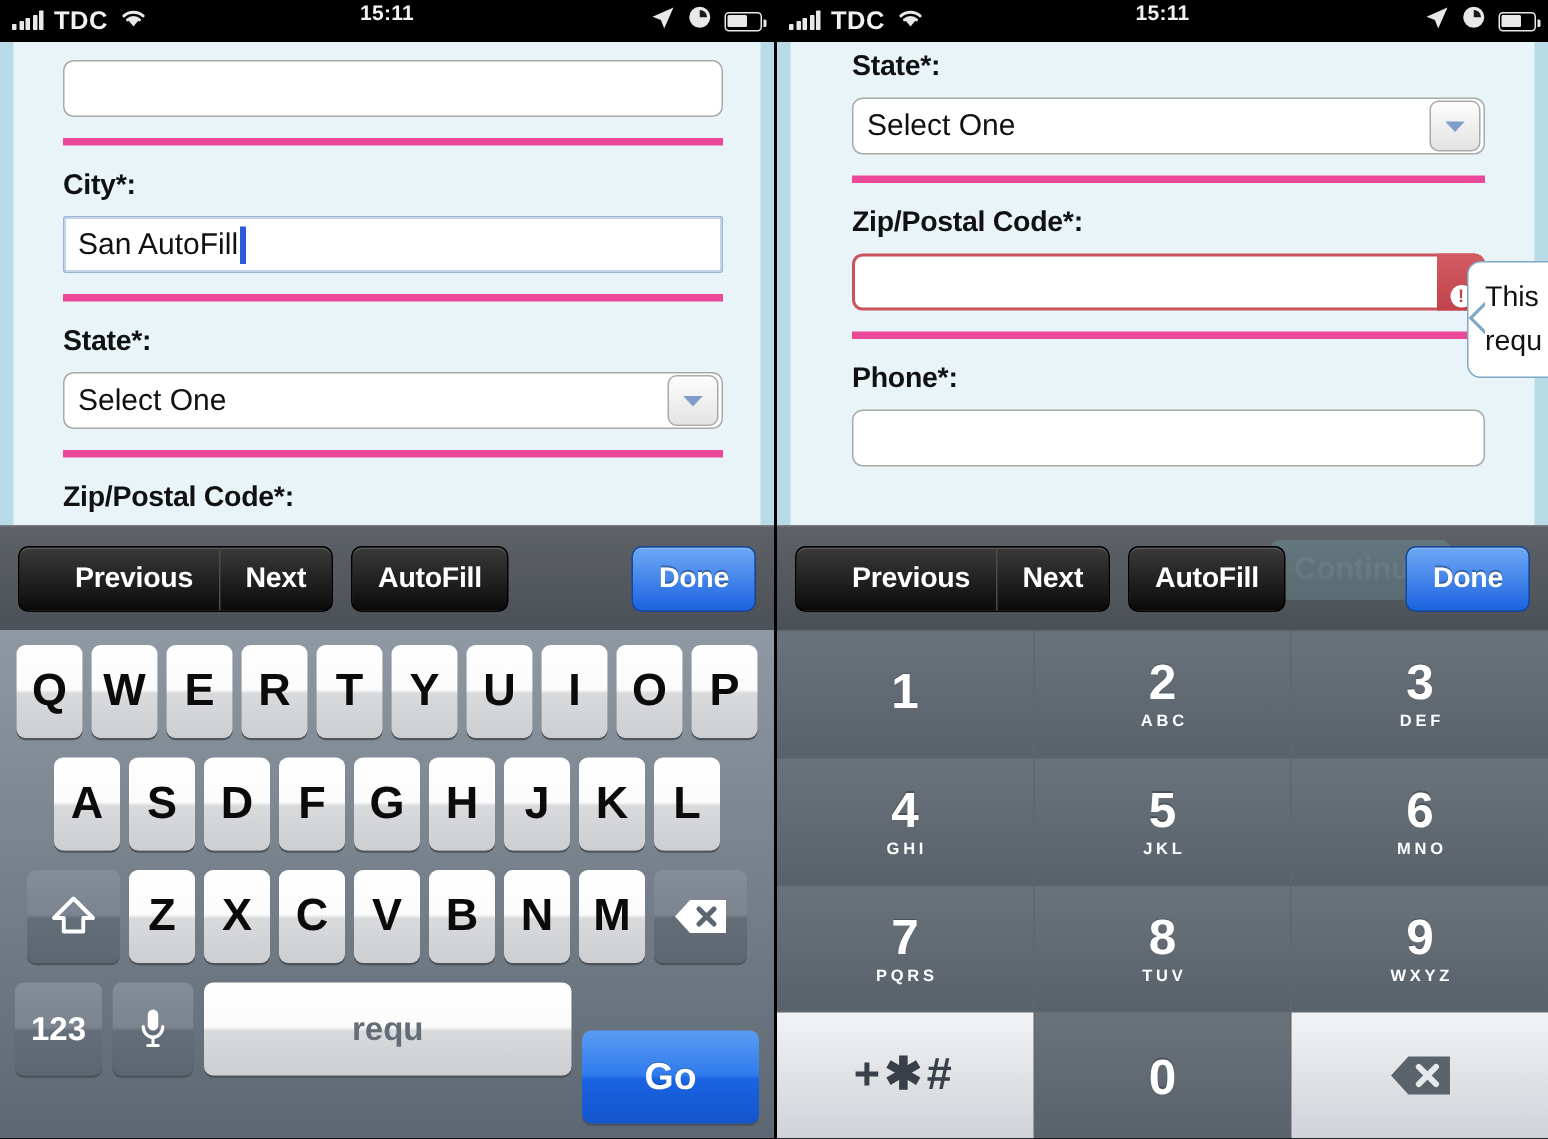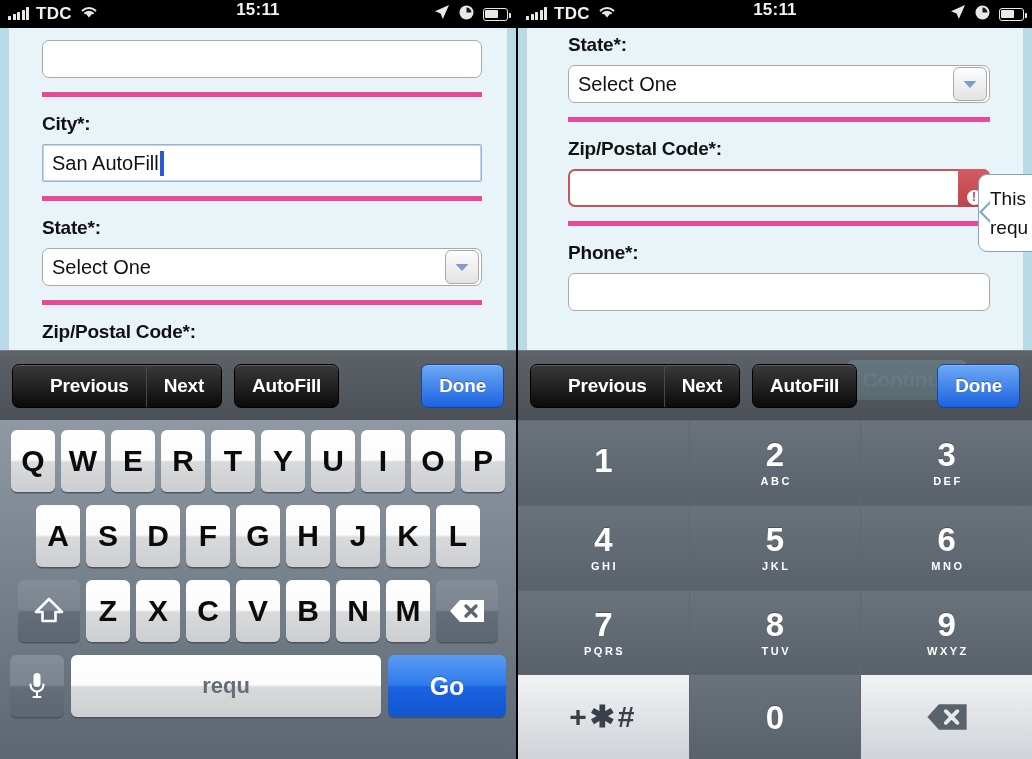--- a/index.html
+++ b/index.html
@@ -15,21 +15,21 @@
 
   
   .statusbar {
     position: relative; height: 28px; background: #000;
     display: flex; padding: 0 8px; color: #f2f2f2;
   }
   .sb-left { display:flex; align-items:center; gap:7px; }
   .sb-right { display:flex; align-items:center; gap:9px; margin-left:auto; }
   .sb-center {
     position:absolute; left:0; right:0; text-align:center;
-    font-size:17px; font-weight:bold; letter-spacing:0.2px; pointer-events:none;
+    font-size:14px; font-weight:bold; letter-spacing:0.2px; pointer-events:none;
   }
   .carrier { font-size:17px; font-weight:bold; letter-spacing:0.3px; }
   .bars { display:flex; align-items:flex-end; gap:1.5px; height:12px; }
   .bars i { display:block; width:3px; background:#e8e8e8; border-radius:0.5px; }
   .bars i:nth-child(1){height:4px}
   .bars i:nth-child(2){height:6px}
   .bars i:nth-child(3){height:8px}
   .bars i:nth-child(4){height:10px}
   .bars i:nth-child(5){height:13px}
   .batt {
@@ -166,20 +166,21 @@
   .key.dark {
     background: linear-gradient(#838d98 0%, #7b848f 48%, #646e79 52%, #5c6670 100%);
     color:#fff;
   }
   .key.wide { width:62px; }
   .key.space { flex:1; font-size:22px; color:#656d78; font-weight:bold; }
   .key.go {
     width:118px; font-size:25px; color:#fff;
     background: linear-gradient(#5a9cf2 0%, #2f7bec 48%, #1a63e2 52%, #1355cd 100%);
     text-shadow:0 -1px 0 rgba(0,0,0,.25);
+    margin-top:32px;
   }
   .key.num { width:58px; font-size:24px; }
   .key.mic { width:54px; }
   .key.bksp { width:62px; }
   .krow.r4 { gap:7px; padding: 0 7px; margin-bottom:4px; }
   .kglyph { display:block; }
 
   
   .numpad {
     height:339px; background:#5e6670;
@@ -326,20 +327,21 @@
         <div class="key">N</div>
         <div class="key">M</div>
         <div class="key dark bksp">
           <svg class="kglyph" width="38" height="26" viewBox="0 0 38 26">
               <path d="M12 2 L36 2 L36 24 L12 24 L2 13 Z" fill="#fff"></path>
               <path d="M18 8 L28 18 M28 8 L18 18" stroke="#5c6670" stroke-width="3.4" stroke-linecap="round"></path>
             </svg>
         </div>
       </div>
       <div class="krow r4">
+        <div class="key dark num" style="font-size:22px;">123</div>
         <div class="key dark mic">
           <svg class="kglyph" width="20" height="30" viewBox="0 0 20 30">
               <rect x="6.5" y="2" width="7" height="14" rx="3.5" fill="#fff"></rect>
               <path d="M3.5 13.5 a6.5 7 0 0 0 13 0" stroke="#fff" stroke-width="2.2" fill="none" stroke-linecap="round"></path>
               <rect x="9" y="20" width="2" height="5" fill="#fff"></rect>
               <rect x="5.5" y="25" width="9" height="2" rx="1" fill="#fff"></rect>
             </svg>
         </div>
         <div class="key space">requ</div>
         <div class="key go">Go</div>

